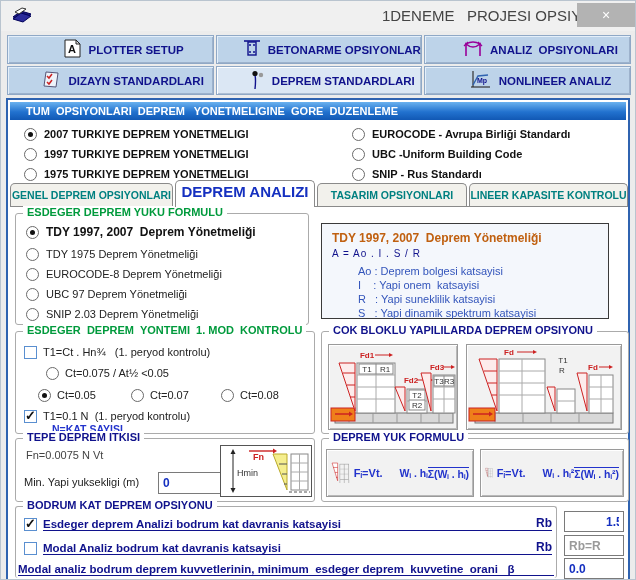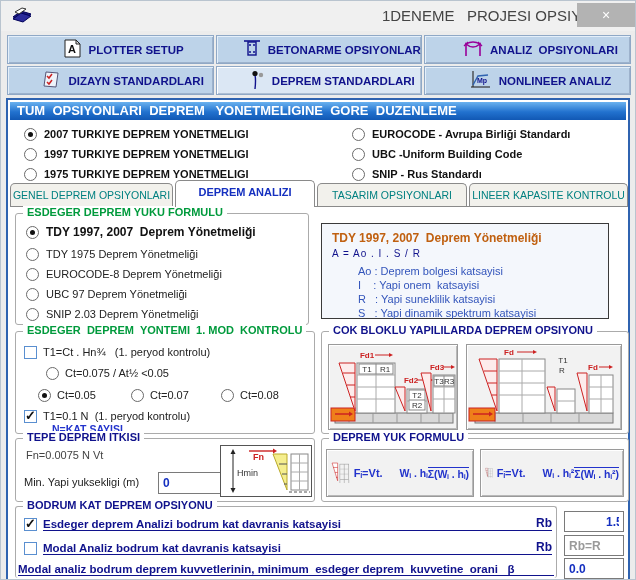--- a/index.html
+++ b/index.html
@@ -27,42 +27,42 @@
     box-shadow:inset 1px 1px 0 #e4effa, inset -1px -1px 0 #9db2cc;
     font-weight:bold;font-size:11.5px;color:#10128c;white-space:pre;cursor:default;}
   .tbtn.active{background:#dbe7f4;box-shadow:inset 1px 1px 0 #ffffff, inset -1px -1px 0 #aebfd4;}
   .tbtn svg{flex:0 0 auto;}
 
   
   .mainpanel{position:absolute;left:5px;top:97px;width:624px;height:483px;
     border:2px solid #2f63b0;background:#ffffff;}
   .blueheader{position:absolute;left:2px;top:2px;width:616px;height:18px;
     background:linear-gradient(180deg,#6ab2ef 0%,#2272cf 55%,#1158b4 100%);
-    color:#ffffff;font-weight:bold;font-size:13px;line-height:18px;padding-left:7px;white-space:pre;}
+    color:#ffffff;font-weight:bold;font-size:11px;line-height:18px;padding-left:16px;white-space:pre;}
 
   
   .radio{display:inline-block;width:13px;height:13px;border:1px solid #6a6a6a;border-radius:50%;
     background:#fff;position:relative;flex:0 0 auto;}
   .radio.sel::after{content:"";position:absolute;left:3px;top:3px;width:5px;height:5px;
     border-radius:50%;background:#111;}
   .cb{display:inline-block;width:13px;height:13px;border:1px solid #5a8fd0;background:#fff;
     position:relative;flex:0 0 auto;}
   .cb.checked::after{content:"✓";position:absolute;left:0px;top:-3px;font-size:13px;
     font-weight:bold;color:#111;}
   .opt{position:absolute;display:flex;align-items:center;gap:7px;height:16px;}
   .opt .lbl{font-weight:bold;font-size:11px;color:#111;white-space:pre;}
 
   
   .tabstrip{position:absolute;left:2px;top:80px;width:618px;height:27px;display:flex;gap:2px;
     align-items:flex-end;border-bottom:1px solid #8a8a8a;}
   .tab{height:23px;background:#f2f1ec;border:1px solid #8a8a8a;border-bottom:none;
     border-radius:5px 5px 0 0;font-size:10.5px;color:#008080;text-align:center;
-    line-height:22px;white-space:pre;cursor:default;}
+    line-height:22px;white-space:pre;cursor:default;font-weight:bold;}
   .tab.active{height:27px;background:#ffffff;font-weight:bold;color:#1530c0;
-    margin-bottom:-1px;z-index:2;font-size:11px;}
+    margin-bottom:-1px;z-index:2;font-size:15px;}
   .t0{width:163px;} .t1{width:140px;} .t2{width:150px;} .t3{width:159px;}
 
   
   .group{position:absolute;border:1px solid #ababab;border-radius:3px;background:#fff;}
   .gtitle{position:absolute;top:-8px;left:7px;background:#fff;padding:0 4px;
     font-weight:bold;font-size:11px;white-space:pre;}
   .gtitle.green{color:#009a3c;} .gtitle.navy{color:#10128c;}
 
   .frm-opt{position:absolute;display:flex;align-items:center;gap:7px;height:16px;left:10px;}
   .frm-opt .lbl{font-size:11px;color:#222;font-weight:normal;}

